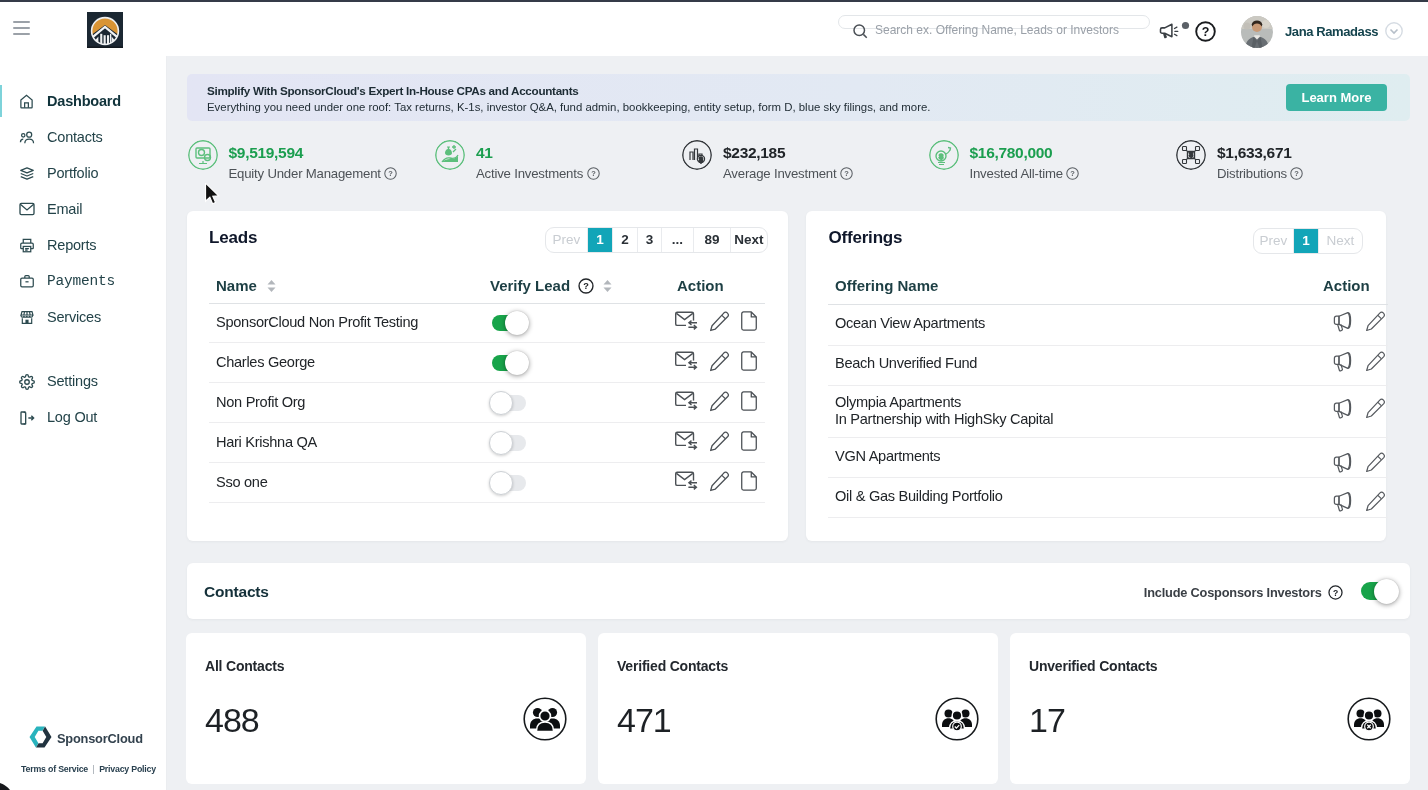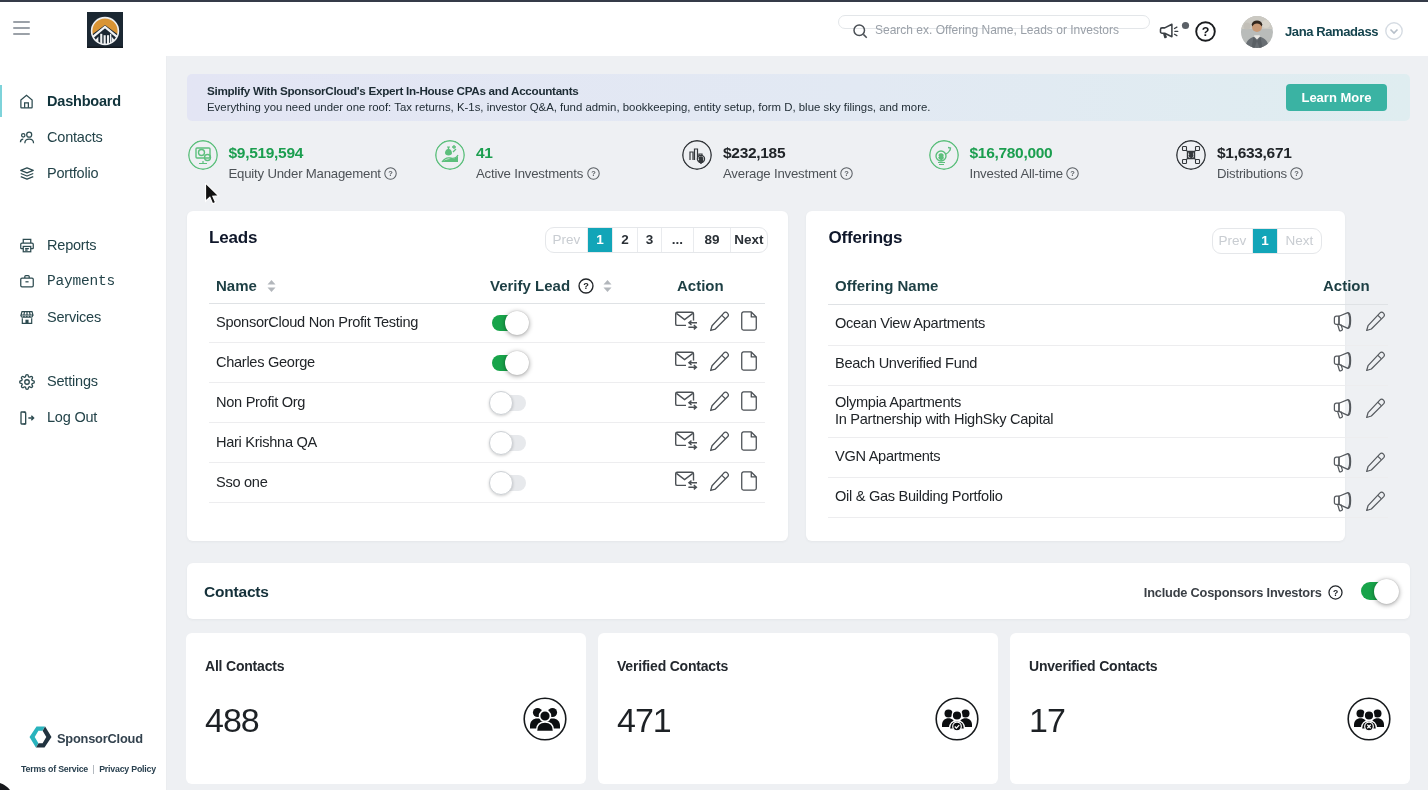--- a/index.html
+++ b/index.html
@@ -28,21 +28,21 @@
 #banner .t2 { position:absolute; left:20px; top:26.5px; font-size:11.4px; color:#222e36; }
 #learnmore { position:absolute; left:1099px; top:10px; width:101px; height:27px; background:#3ab3a3; border-radius:4px; color:#fff; font-size:13px; font-weight:700; text-align:center; line-height:27px; }
 .stat { position:absolute; top:84px; }
 .stat .circ { position:absolute; left:0; top:0; width:30px; height:30px; border-radius:50%; }
 .stat .val { position:absolute; left:41px; top:4px; font-size:15.5px; letter-spacing:-0.3px; font-weight:700; }
 .stat .lab { position:absolute; left:41px; top:26px; font-size:13.2px; letter-spacing:-0.2px; color:#4d5257; white-space:nowrap; }
 .green { color:#1b9e4f; }
 .dark { color:#212529; }
 .card { position:absolute; background:#fff; border-radius:6px; box-shadow:0 1px 3px rgba(40,50,60,.05); }
 #leads { left:18.5px; top:155px; width:601.5px; height:330px; }
-#offers { left:638px; top:155px; width:539px; height:330px; }
+#offers { left:638px; top:155px; width:580px; height:330px; }
 .ctitle { position:absolute; left:22.5px; top:17px; font-size:17px; letter-spacing:-0.2px; font-weight:700; color:#0f172a; }
 
 .pag { position:absolute; display:flex; border:1px solid #e5e7ea; border-radius:9px; overflow:hidden; height:26px; background:#fff;align-items:center; }
 .pag div { font-size:13.5px; font-weight:700; text-align:center; line-height:24px; border-right:1px solid #e9ebee; color:#2b3137; }
 .pag div:last-child { border-right:none; }
 .pag .dis { color:#c9cdd2; font-weight:400; }
 .pag .act { background:#12a5b8; color:#fff; }
 
 .thead { position:absolute; font-size:15px; font-weight:700; color:#1d3f44; }
 .hline { position:absolute; height:1px; background:#dfe2e5; }
@@ -162,20 +162,27 @@
       <span>Contacts</span>
     </div>
   <div class="nav" style="top:99px;">
       <svg width="16" height="15" viewBox="0 0 24 24" fill="none" stroke="#2d4b50" stroke-width="2" stroke-linejoin="round">
         <path d="M2 7 L12 3 L22 7 L12 11 Z"></path>
         <path d="M2 12 L12 16 L22 12"></path>
         <path d="M2 17 L12 21 L22 17"></path>
       </svg>
       <span>Portfolio</span>
     </div>
+  <div class="nav" style="top:135px;">
+      <svg width="16" height="14" viewBox="0 0 24 20" fill="none" stroke="#2d4b50" stroke-width="2">
+        <rect x="1.5" y="1.5" width="21" height="17" rx="2"></rect>
+        <path d="M2 3 L12 11.5 L22 3"></path>
+      </svg>
+      <span>Email</span>
+    </div>
   <div class="nav" style="top:171px;">
       <svg width="16" height="15" viewBox="0 0 24 24" fill="none" stroke="#2d4b50" stroke-width="2">
         <path d="M6 8 V2 h12 v6"></path>
         <path d="M6 17 H3 a1 1 0 0 1-1-1 V10 a2 2 0 0 1 2-2 h16 a2 2 0 0 1 2 2 v6 a1 1 0 0 1-1 1 h-3"></path>
         <rect x="6" y="13.5" width="12" height="8.5"></rect>
         <path d="M9 17 h6 M9 19.5 h4"></path>
       </svg>
       <span>Reports</span>
     </div>
   <div class="nav" style="top:207px;font-family:Liberation Mono, monospace;">

